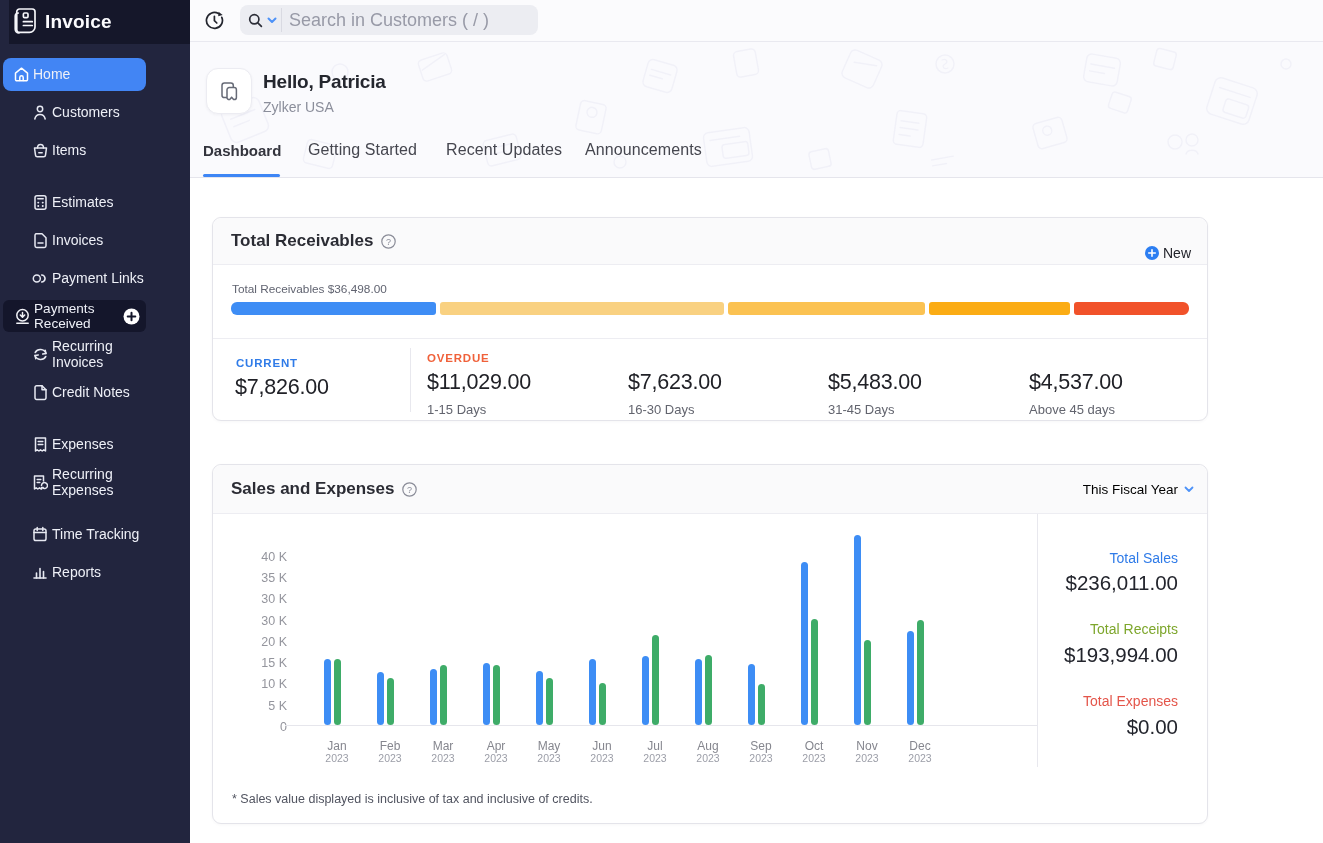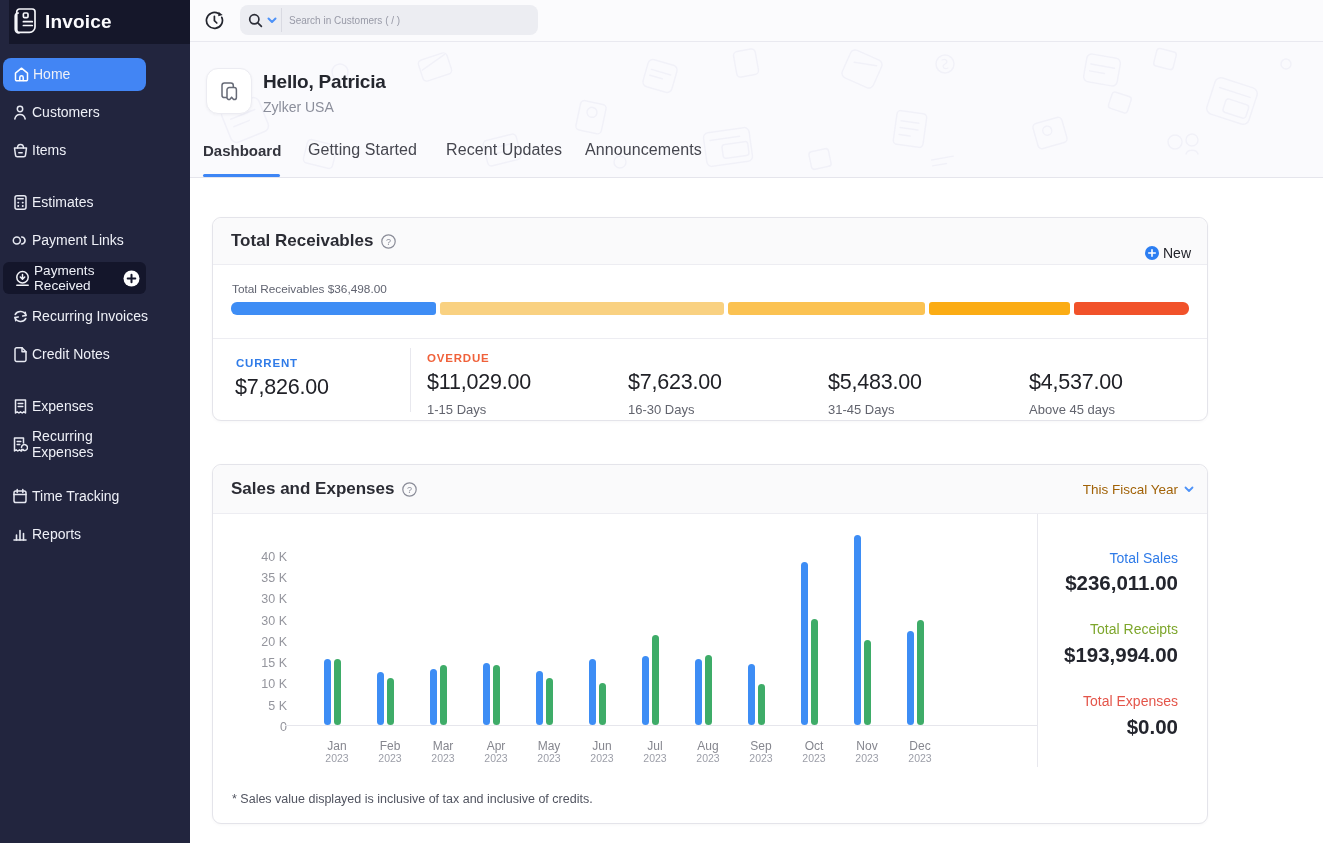--- a/index.html
+++ b/index.html
@@ -6,35 +6,35 @@
 html,body { width:1323px; height:843px; overflow:hidden; background:#fff; -webkit-font-smoothing:antialiased;
   font-family:"Liberation Sans", sans-serif; position:relative; }
 .abs { position:absolute; }
 
 
 #sidebar { position:absolute; left:0; top:0; width:190px; height:843px; background:#22253e; transform:translateZ(0); }
 #logostrip { position:absolute; left:9px; top:0; width:190px; height:44px; background:#15172a;
   display:flex; align-items:center; }
 #logostrip .txt { color:#fbfbfe; font-size:19px; font-weight:600; margin-left:6px; letter-spacing:.2px; }
 .nav { position:absolute; left:0; top:55px; width:154px; }
-.nitem { height:38px; display:flex; align-items:center; padding-left:11px; color:#eef0f7;
+.nitem { height:38px; display:flex; align-items:center; padding-left:31px; color:#eef0f7;
   font-size:14px; font-weight:400; position:relative; }
 .nitem .ic { width:18px; display:flex; justify-content:center; margin-right:3px; flex:none; }
 .nitem.active { background:#4285f4; border-radius:8px; margin:2.5px 8px 2.5px 3px; height:33px; padding-left:9px; }
 .nitem.dark { background:#14162b; border-radius:6px; margin:3px 8px 3px 3px; height:32px; padding-left:10px; font-size:13.6px; }
 .ngap { height:14px; }
 .plusw { position:absolute; right:6px; top:50%; margin-top:-8.5px; height:17px; }
 
 
 #topbar { position:absolute; left:190px; top:0; width:1133px; height:42px; background:#fbfbfd;
   border-bottom:1px solid #e9e9f0; }
 #searchbox { position:absolute; left:50px; top:5px; width:298px; height:30px; background:#ecedf2;
   border-radius:8px; display:flex; align-items:center; }
 #searchbox .divl { width:1px; height:24px; background:#d9dae2; margin-left:4px; }
-#searchbox .ph { color:#989aa7; font-size:10px; margin-left:7px; }
+#searchbox .ph { color:#989aa7; font-size:18px; margin-left:7px; }
 
 
 #band { position:absolute; left:190px; top:42px; width:1133px; height:136px; background:#fafafd;
   border-bottom:1px solid #e5e5ec; overflow:hidden; }
 #avatar { position:absolute; left:16px; top:26px; width:46px; height:46px; background:#fff;
   border:1px solid #ececf2; border-radius:12px; box-shadow:0 1px 3px rgba(30,32,70,.05);
   display:flex; align-items:center; justify-content:center; }
 #hello { position:absolute; left:73px; top:29px; font-size:19px; font-weight:600; color:#24262e; letter-spacing:-0.2px; }
 #org { position:absolute; left:73px; top:57px; font-size:14px; color:#8b8e9b; }
 .tab { position:absolute; bottom:18px; font-size:16px; color:#45464f; letter-spacing:0.1px; }
@@ -64,29 +64,29 @@
 #bar .s4 { width:141px; background:#fbac14; margin-left:4px; }
 #bar .s5 { width:115px; background:#f1522a; margin-left:4px; border-radius:3px 6px 6px 3px; }
 #trrow { position:absolute; left:0; top:120px; width:994px; height:82px; border-top:1px solid #ededf2; }
 #vdiv1 { position:absolute; left:197px; top:9px; width:1px; height:64px; background:#e8e8ee; }
 .lblc { font-size:11.5px; font-weight:700; letter-spacing:.8px; color:#2f7be8; }
 .lblo { font-size:11.5px; font-weight:700; letter-spacing:.8px; color:#f0613a; }
 .amt { font-size:21.5px; font-weight:400; color:#202127; letter-spacing:-0.2px; }
 .days { font-size:13px; color:#62646e; }
 
 
-#fiscal { font-size:13.5px; color:#a16207; }
+#fiscal { font-size:13.5px; color:#000000; }
 .ylab { position:absolute; right:0; font-size:12.5px; color:#94959d; text-align:right; }
 #baseline { position:absolute; left:72px; top:260px; width:752px; height:1px; background:#e6e6ec; }
 .barv { position:absolute; width:7px; border-radius:3.5px; }
 .mon { position:absolute; font-size:12px; color:#85868e; text-align:center; width:60px; }
 .yr { position:absolute; font-size:10.5px; color:#9c9ea8; text-align:center; width:60px; }
 #vdiv2 { position:absolute; left:824px; top:49px; width:1px; height:253px; background:#e8e8ee; }
 .rpl { position:absolute; right:29px; font-size:14px; }
-.rpa { position:absolute; right:29px; font-size:20.5px; font-weight:700; color:#23252d; }
+.rpa { position:absolute; right:29px; font-size:20.5px; font-weight:400; color:#23252d; }
 #foot { position:absolute; left:19px; top:327px; font-size:12.5px; color:#515460; }
 
 .doodle { position:absolute; opacity:.45; }
 </style>
 </head>
 <body>
 
 <div id="sidebar">
   <div id="logostrip">
     <svg style="margin-left:2px" width="28" height="30" viewBox="0 0 22 24" fill="none" stroke="#f5f6fa" stroke-width="1.35" stroke-linecap="round" stroke-linejoin="round">
@@ -125,20 +125,28 @@
     </div>
     <div class="ngap"></div>
     <div class="nitem"><span class="ic">
           <svg width="15" height="17" viewBox="0 0 15 17" fill="none" stroke="#e7e9f2" stroke-width="1.5" stroke-linejoin="round">
         <rect x="2" y="1.8" width="11" height="13.4" rx="2"></rect>
         <path d="M4.8 4.8 h5.4" stroke-linecap="round"></path>
         <path d="M5.2 8.6 h0.1 M9.7 8.6 h0.1 M5.2 12 h0.1 M9.7 12 h0.1" stroke-linecap="round" stroke-width="1.9"></path>
       </svg>
         </span>
       Estimates
+    </div>
+    <div class="nitem"><span class="ic">
+          <svg width="15" height="17" viewBox="0 0 15 17" fill="none" stroke="#e7e9f2" stroke-width="1.5" stroke-linecap="round" stroke-linejoin="round">
+        <path d="M3 1.8 h6 l4 4 v8 a1.6 1.6 0 0 1 -1.6 1.6 H3.6 A1.6 1.6 0 0 1 2 13.8 V3.4 A1.6 1.6 0 0 1 3 1.8 Z"></path>
+        <path d="M5 11 h5"></path>
+      </svg>
+        </span>
+      Invoices
     </div>
     <div class="nitem"><span class="ic">
           <svg width="18" height="17" viewBox="0 0 18 17" fill="none" stroke="#e7e9f2" stroke-width="1.5" stroke-linecap="round">
         <circle cx="5.8" cy="8.5" r="3.5"></circle>
         <path d="M10.6 5.0 a3.5 3.5 0 0 1 0 7.0 M12.8 5.9 a3.5 3.5 0 0 1 0 5.2"></path>
       </svg>
         </span>
       Payment Links
     </div>
     <div class="nitem dark"><span class="ic">

